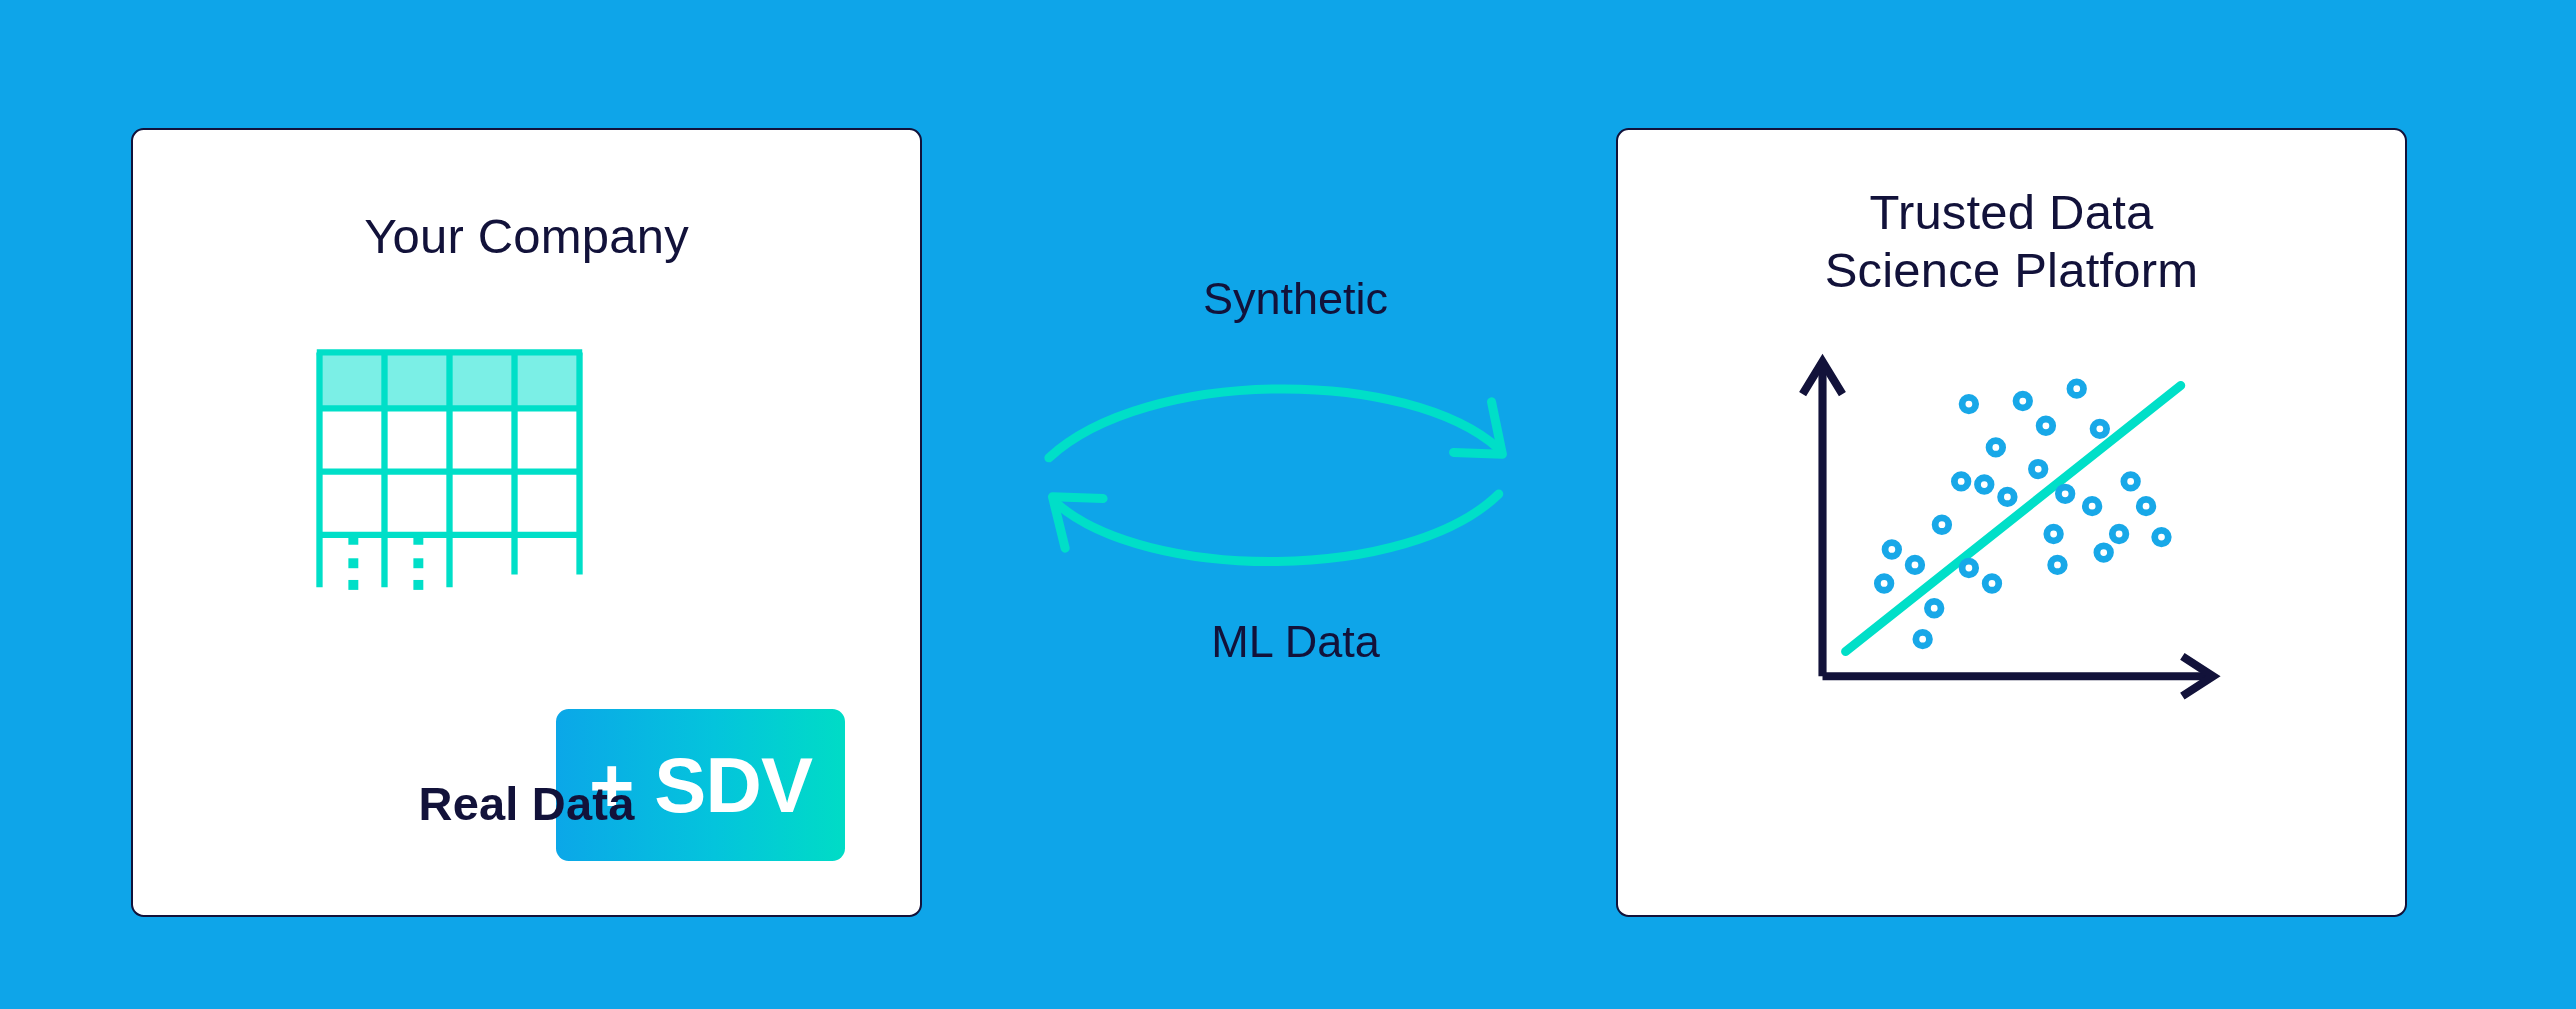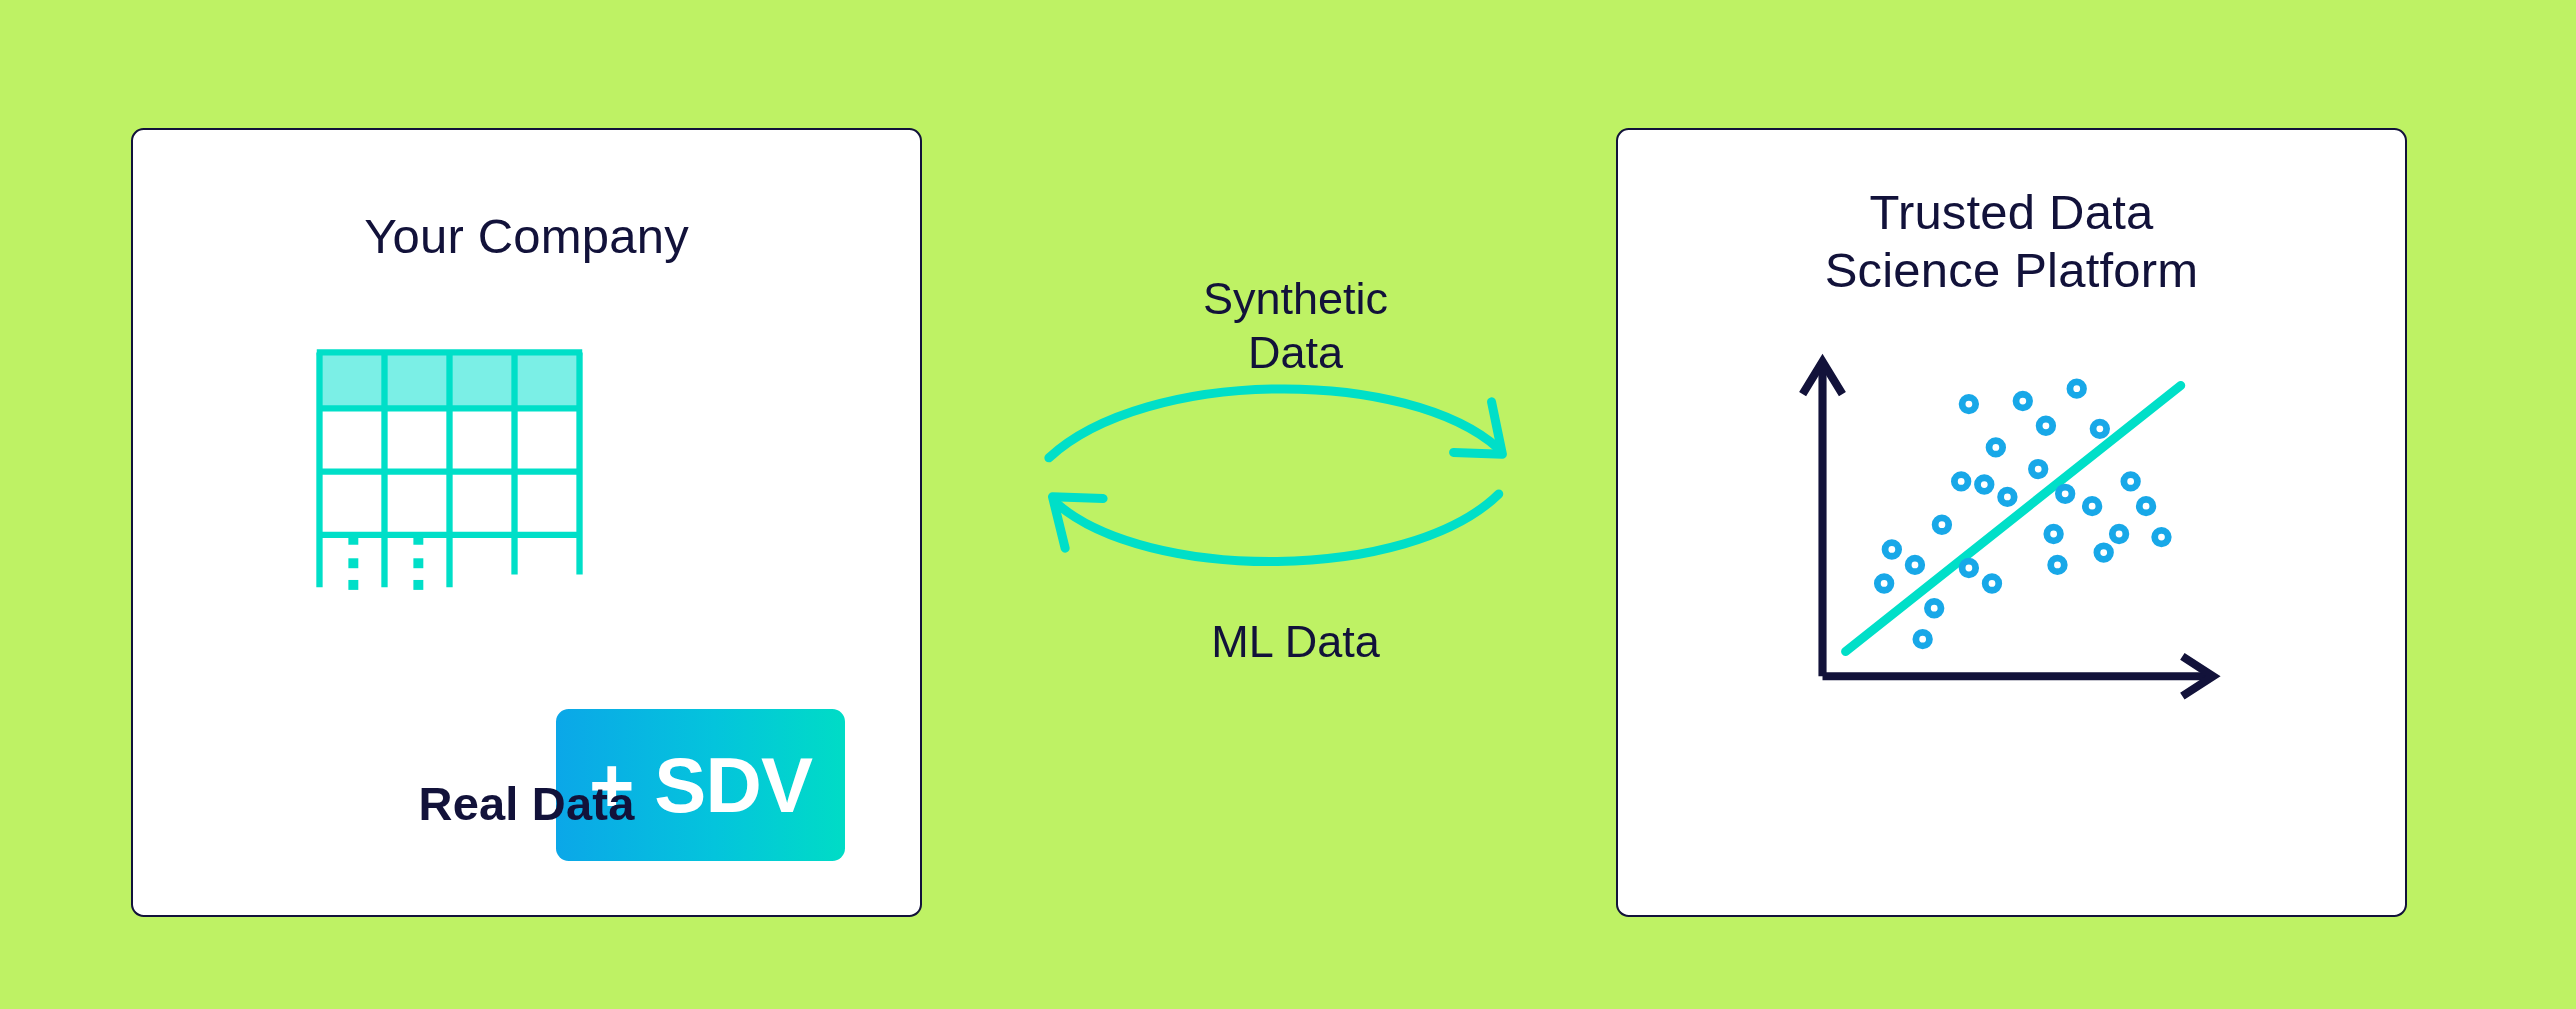--- a/index.html
+++ b/index.html
@@ -9,21 +9,21 @@
     background: #ffffff;
   }
   body {
     font-family: "Liberation Sans", sans-serif;
     color: #12123a;
   }
   #stage {
     position: relative;
     width: 2576px;
     height: 1009px;
-    background: #bef264;
+    background: #0ea5e9;
     overflow: hidden;
   }
 
   
   .panel {
     position: absolute;
     box-sizing: border-box;
     border: 2.7px solid #12123a;
     border-radius: 12.7px;
     background: #ffffff;
@@ -173,21 +173,20 @@
       <span id="sdv-badge-label">+ SDV</span>
     </div>
 
     <div class="panel-caption" id="left-caption">Real Data</div>
   </div>
 
   <div id="cycle">
 
     <div class="cycle-label" id="cycle-top-label">
       <div>Synthetic</div>
-      <div>Data</div>
     </div>
 
     <div id="cycle-arrows">
       <svg width="533" height="208" viewBox="0 0 590 230" xmlns="http://www.w3.org/2000/svg">
         <g fill="none" stroke="#00DFC8" stroke-width="10" stroke-linecap="round" stroke-linejoin="round">
 
           <path d="M 22 96 C 130 -4 420 -4 520 86"></path>
           <path d="M 470 90 L 524 92 L 512 34"></path>
 
           <path d="M 520 136 C 420 234 130 234 30 146"></path>

